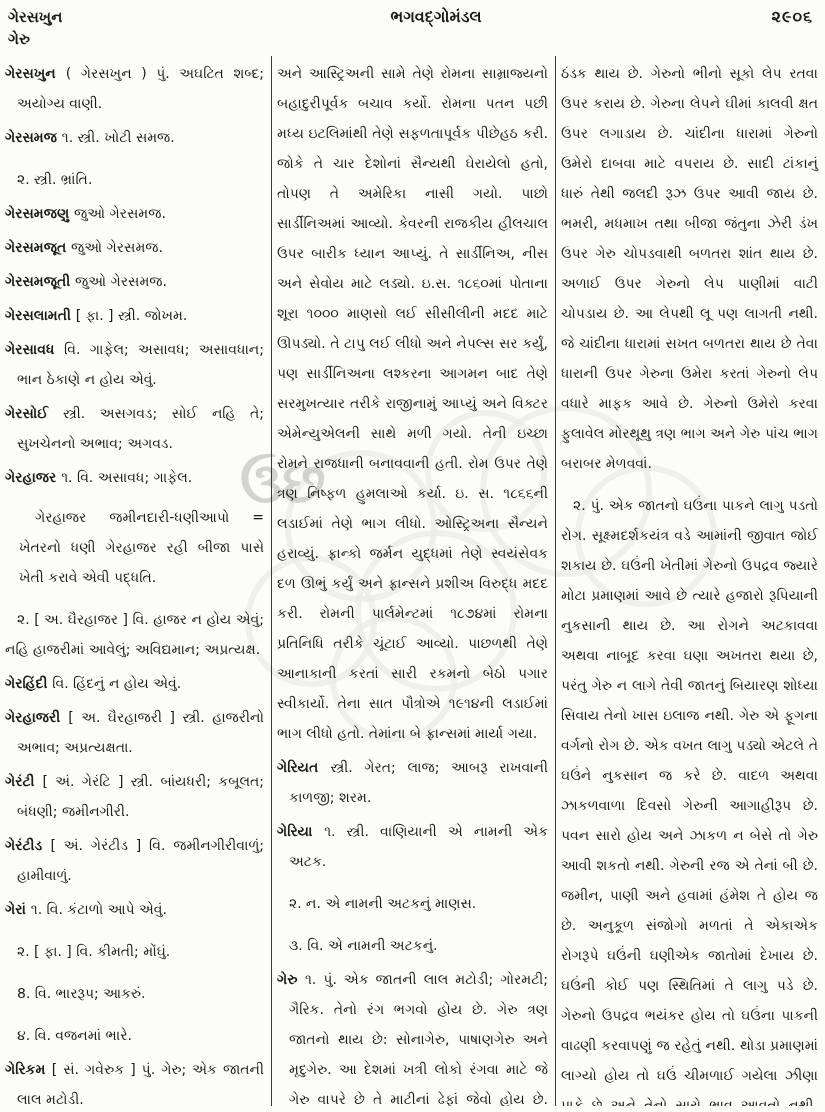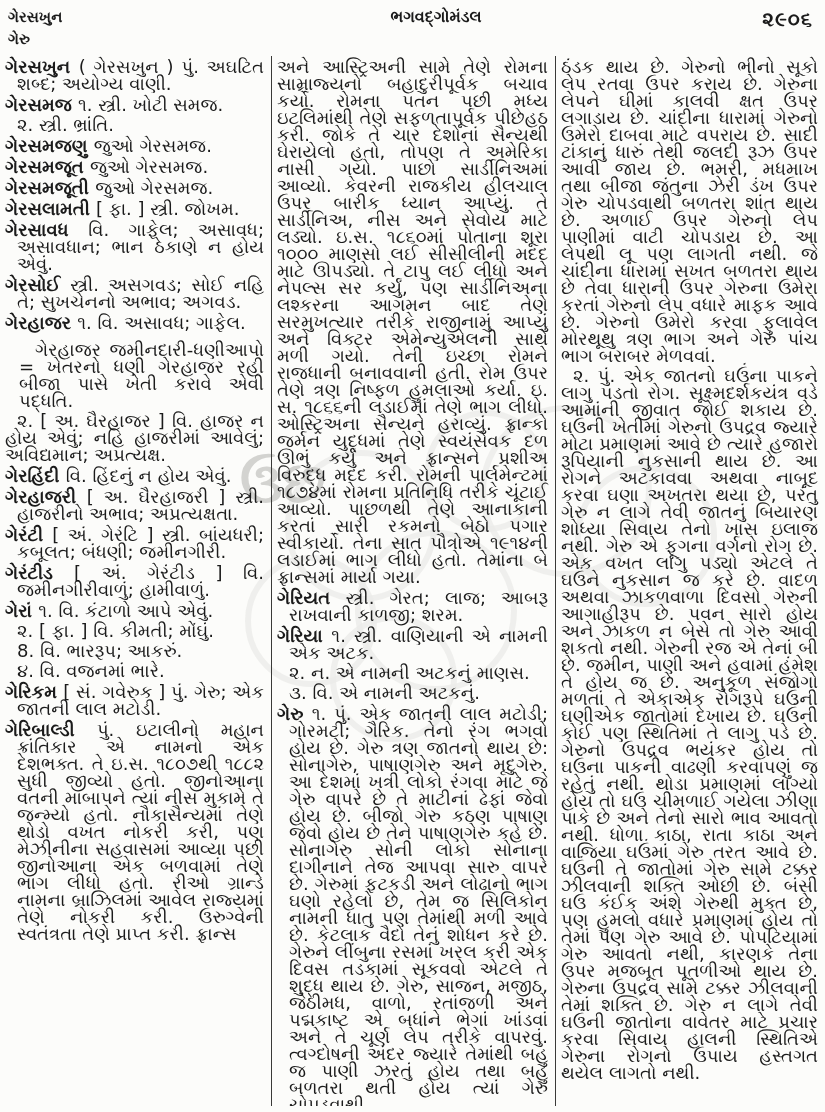--- a/index.html
+++ b/index.html
@@ -5,36 +5,36 @@
   html,body{margin:0;padding:0;background:#e9e9e6;}
   .page{
     position:relative;width:825px;height:1112px;margin:0 auto;
     background:#fcfcfa;color:#1b1b1b;overflow:hidden;
     font-family:"DejaVu Sans","Liberation Sans",sans-serif;
   }
   
   .hdr{position:absolute;top:0;left:0;right:0;height:56px;z-index:2;}
   .hdr .cw{position:absolute;left:8px;top:6px;font-weight:bold;font-size:15px;line-height:22px;}
   .hdr .title{position:absolute;left:0;right:0;top:7px;text-align:center;font-weight:bold;font-size:16px;padding-left:47px;}
-  .hdr .pn{position:absolute;right:12px;top:7px;font-weight:bold;font-size:20px;letter-spacing:1px;}
+  .hdr .pn{position:absolute;right:12px;top:7px;font-weight:bold;font-size:16px;letter-spacing:1px;}
   
   .cols{
     position:absolute;top:56px;bottom:6px;left:0;right:0;z-index:1;
     display:grid;grid-template-columns:271px 1px 283px 1px 1fr;
   }
   .divider{background:#3a3a38;}
   .col{
     overflow:hidden;box-sizing:border-box;padding:2px 7px 0 5px;
-    text-align:justify;font-size:18px;line-height:17px;
+    text-align:justify;font-size:14px;line-height:30px;
   }
   .entry{margin:0 0 4px 0;}
   .p{margin:0;}
   .p.hang{padding-left:12px;text-indent:-12px;}   
   .p.flush{padding-left:0;text-indent:0;}          
-  .p.ind1{padding-left:0;text-indent:12px;margin-top:3px;}  
+  .p.ind1{padding-left:0;text-indent:12px;margin-top:12px;}  
   .p.ind2{padding-left:14px;text-indent:16px;margin-top:10px;} 
   .head{font-weight:bold;}
   
   .wm{position:absolute;z-index:0;pointer-events:none;}
   .ring{position:absolute;border:6px solid #ebebe8;border-radius:50%;opacity:.75;}
   .wm-glyph{
     position:absolute;left:240px;top:455px;font-size:56px;line-height:1;
     color:#c9c9c6;opacity:.8;font-weight:bold;
   }
 </style>

